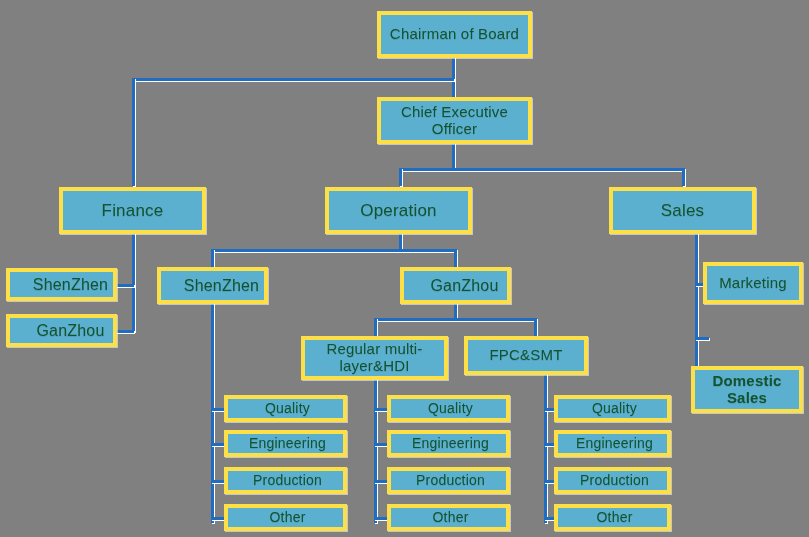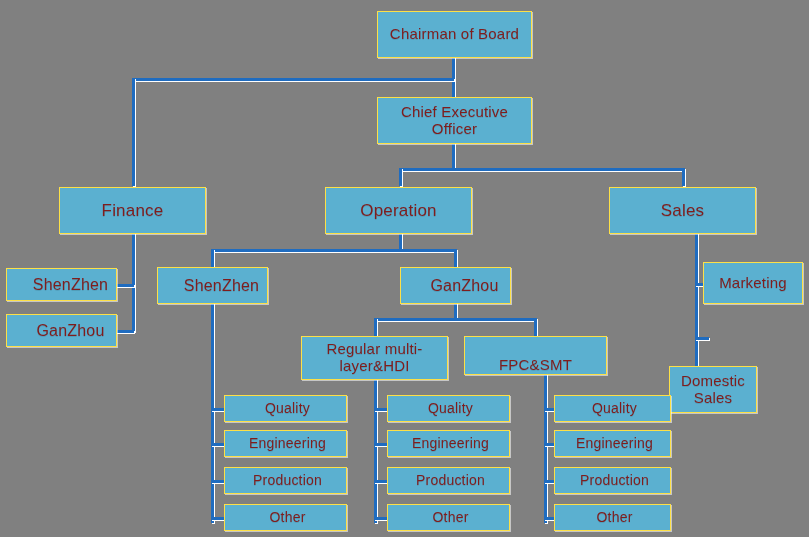--- a/index.html
+++ b/index.html
@@ -13,27 +13,27 @@
     height: 537px;
     background: #808080;
     font-family: "Liberation Sans", sans-serif;
     overflow: hidden;
   }
   
   .node {
     position: absolute;
     box-sizing: border-box;
     background: #5bb0d0;
-    color: #7f1d1d;
+    color: #14532d;
     display: flex;
     align-items: center;
     justify-content: center;
     text-align: center;
     line-height: 1.12;
-    border: 1px solid #fde047;
+    border: 4px solid #fde047;
     box-shadow: 1px 1px 0 rgba(255,255,255,0.55);
     letter-spacing: 0.2px;
     padding: 0 3px;
     text-shadow: 0 1px 0 rgba(0,0,0,0.10);
   }
   .node span { display: block; width: 100%; }
   .lvl1 { font-size: 15px; }
   .lvl2 { font-size: 17px; }
   .lvl3 { font-size: 16px; padding-left: 21px; }
   .lvl4 { font-size: 15px; }
@@ -176,28 +176,28 @@
   <div class="node lvl3" style="left:157px; top:267px; width:111px; height:37px;">
     <span>ShenZhen</span>
   </div>
   <div class="node lvl3" style="left:400px; top:267px; width:111px; height:37px;">
     <span>GanZhou</span>
   </div>
 
   <div class="node lvl4" style="left:301px; top:336px; width:147px; height:44px;">
     <span>Regular multi-layer&amp;HDI</span>
   </div>
-  <div class="node lvl4" style="left:464px; top:336px; width:143px; height:39px;align-items:flex-end;">
+  <div class="node lvl4" style="left:464px; top:336px; width:124px; height:39px;">
     <span>FPC&amp;SMT</span>
   </div>
 
   <div class="node lvl4" style="left:703px; top:262px; width:100px; height:42px;">
     <span>Marketing</span>
   </div>
-  <div class="node lvl4" style="left:669px; top:366px; width:88px; height:47px;">
+  <div class="node lvl4" style="left:691px; top:366px; width:112px; height:47px;font-weight:bold;">
     <span>Domestic Sales</span>
   </div>
 
   <div class="node leaf" style="left:224px; top:395px; width:123px; height:27px;">
     <span>Quality</span>
   </div>
   <div class="node leaf" style="left:224px; top:430px; width:123px; height:27px;">
     <span>Engineering</span>
   </div>
   <div class="node leaf" style="left:224px; top:467px; width:123px; height:27px;">

